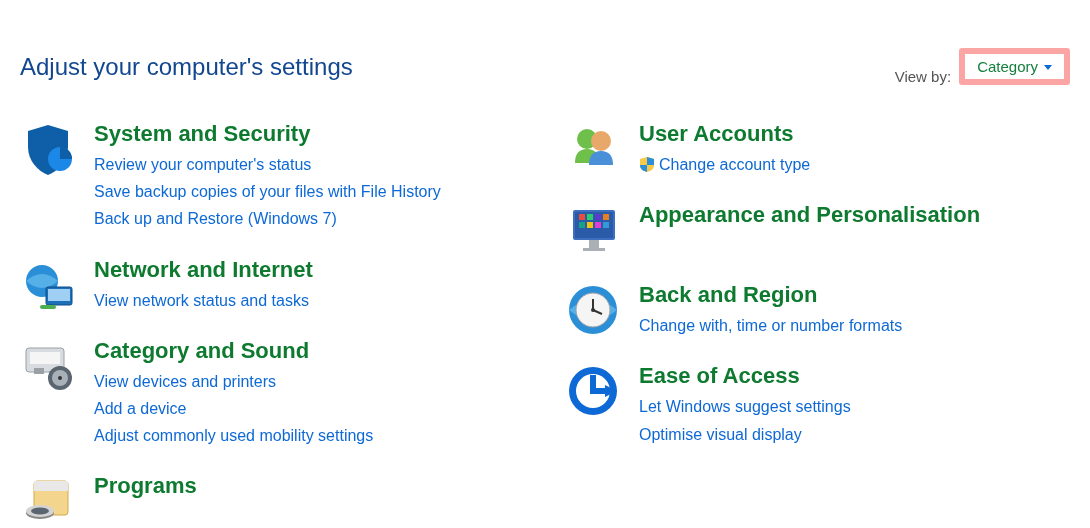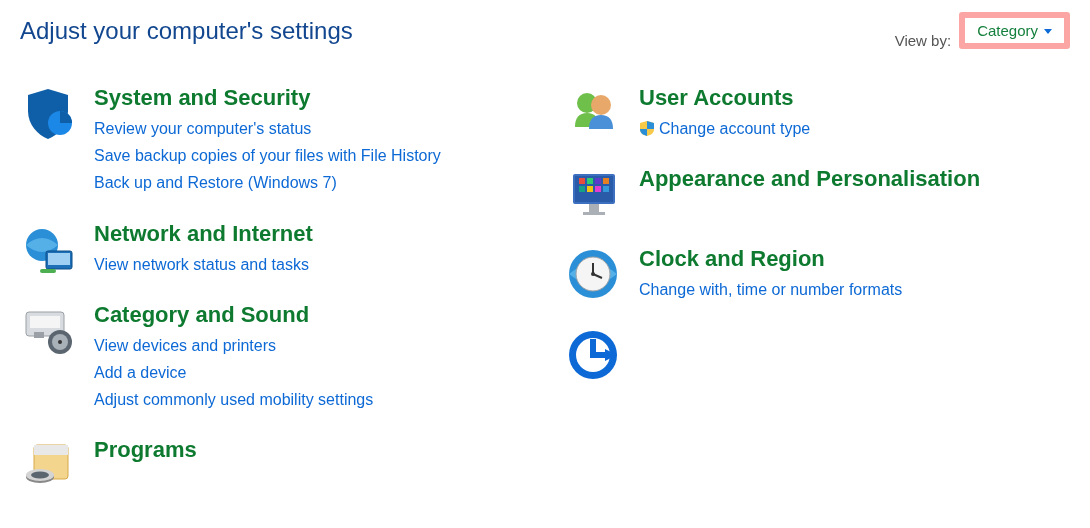--- a/index.html
+++ b/index.html
@@ -9,20 +9,21 @@
     margin: 0;
     padding: 12px 20px;
     width: 1090px;
     color: #222;
   }
   .header-row {
     display: flex;
     justify-content: space-between;
     align-items: center;
     margin-bottom: 36px;
+    margin-top: 36px;
   }
   .page-title {
     font-size: 24px;
     color: #124790;
     font-weight: 400;
   }
   .view-by {
     display: flex;
     align-items: flex-end;
     gap: 8px;
@@ -254,25 +255,30 @@
           <div class="cat-title">Appearance and Personalisation</div>
         </div>
       </div>
       <div class="category">
         <div class="cat-icon">
           <svg width="56" height="56" viewBox="0 0 56 56">
             <use href="#icon-clock"></use>
           </svg>
         </div>
         <div class="cat-body">
-          <div class="cat-title">Clock and Region</div>
+          <div class="cat-title">Back and Region</div>
           <span class="cat-link"><span>Change with, time or number formats</span></span>
         </div>
       </div>
       <div class="category">
         <div class="cat-icon">
           <svg width="56" height="56" viewBox="0 0 56 56">
             <use href="#icon-ease"></use>
           </svg>
+        </div>
+        <div class="cat-body">
+          <div class="cat-title">Ease of Access</div>
+          <span class="cat-link"><span>Let Windows suggest settings</span></span>
+          <span class="cat-link"><span>Optimise visual display</span></span>
         </div>
       </div>
     </div>
 </div>
 
 </body></html>

